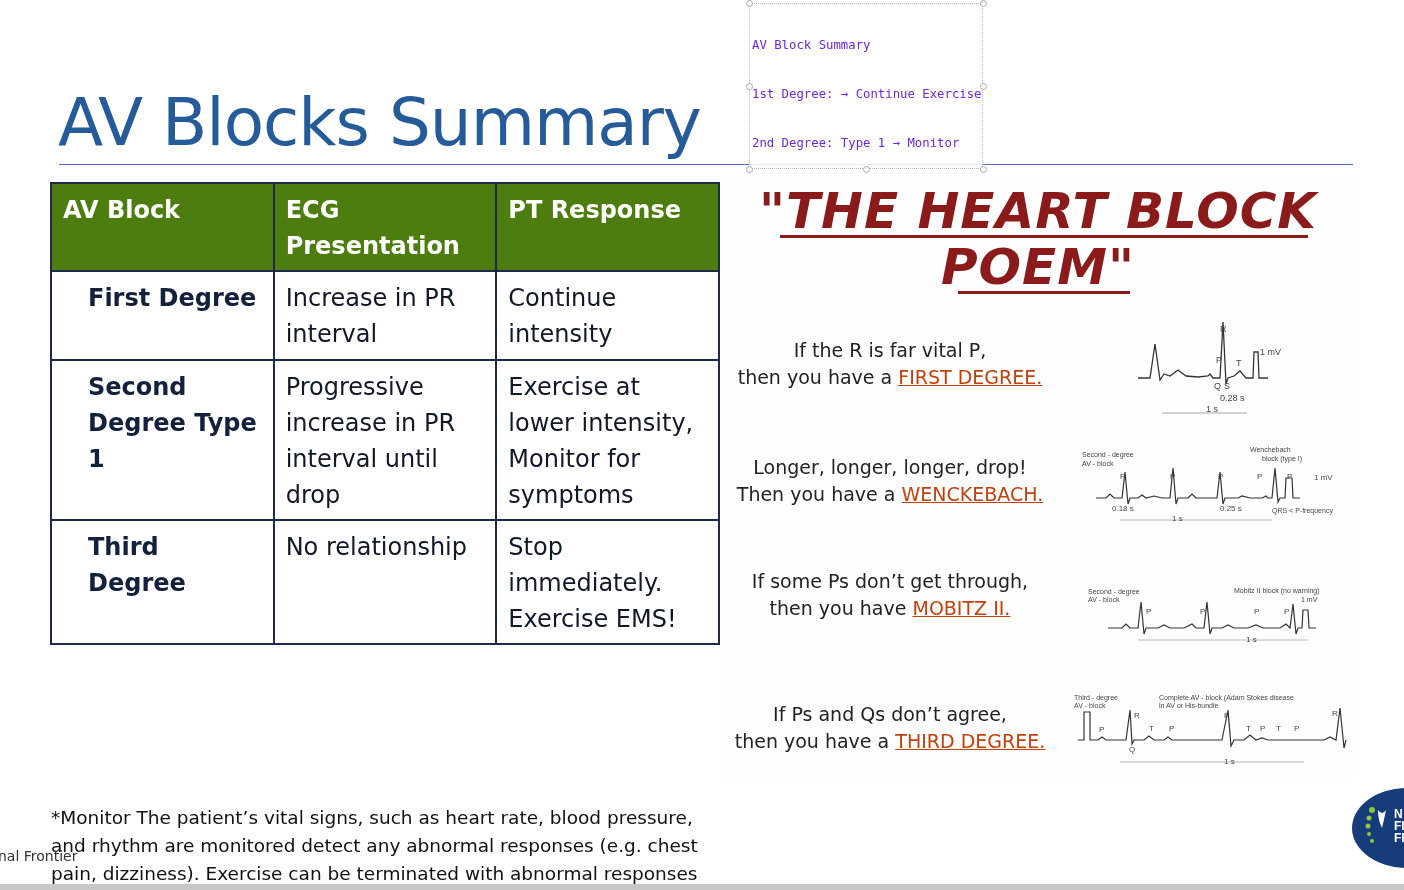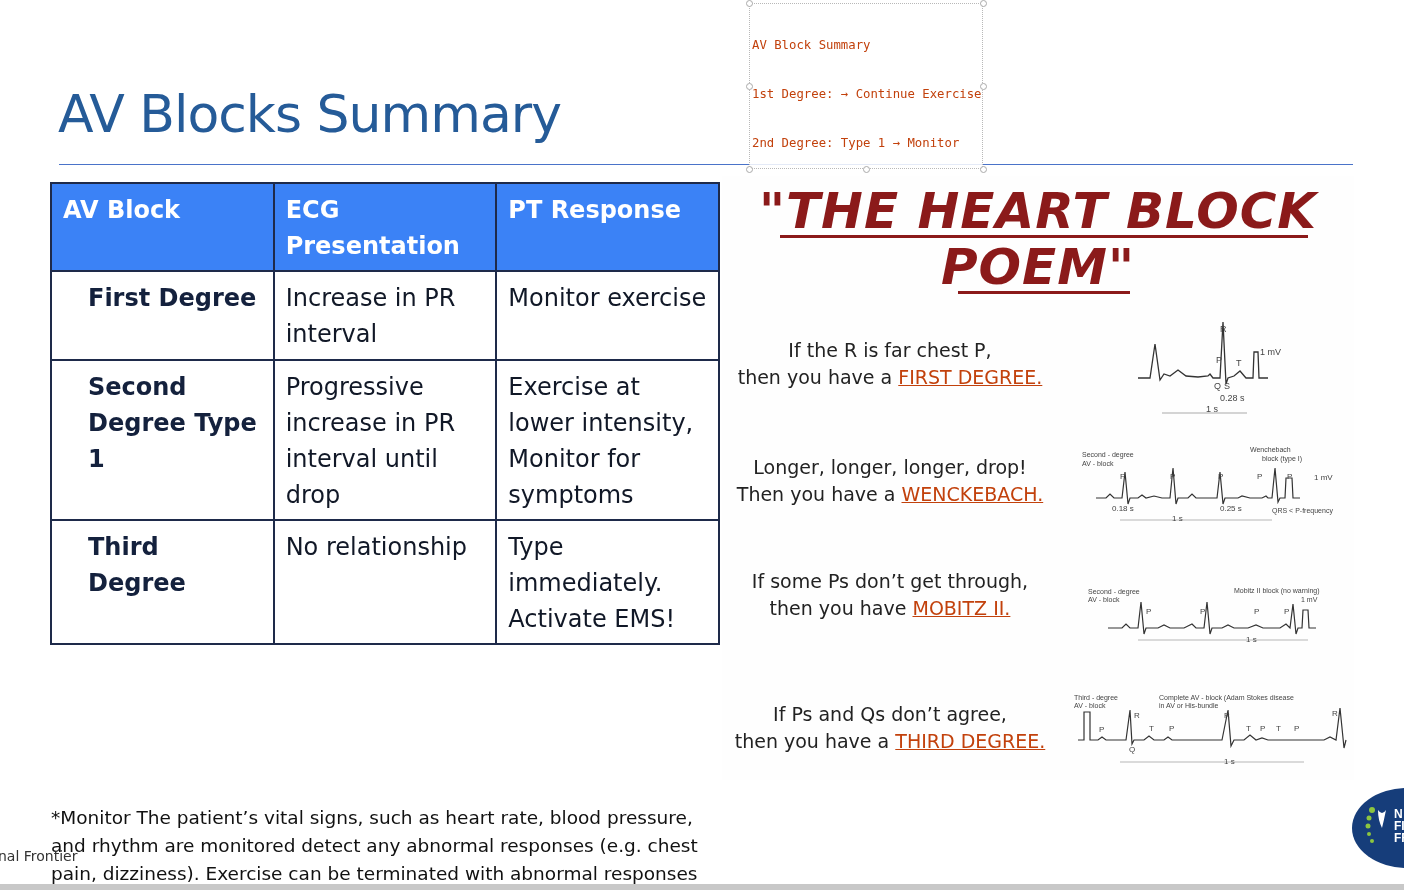--- a/index.html
+++ b/index.html
@@ -1,24 +1,24 @@
 <!DOCTYPE html>
 <html><head>
 <meta charset="utf-8">
 <style>
   html, body { margin:0; padding:0; }
   body { width:1404px; height:890px; position:relative; overflow:hidden; background:#ffffff; font-family:"Liberation Sans", sans-serif; }
-  .slide-title { position:absolute; left:58px; top:84px; font-size:52px; color:#255b98; font-family:"DejaVu Sans", sans-serif; font-weight:normal; letter-spacing:-1px; white-space:nowrap; }
+  .slide-title { position:absolute; left:58px; top:84px; font-size:66px; color:#255b98; font-family:"DejaVu Sans", sans-serif; font-weight:normal; letter-spacing:-1px; white-space:nowrap; }
   .title-rule { position:absolute; left:59px; top:164px; width:1294px; height:1px; background:#4a73c9; }
-  .notes-box { position:absolute; left:749px; top:3px; width:234px; height:166px; border:1px dotted #b8b8b8; font-family:"DejaVu Sans Mono", monospace; font-size:12.3px; line-height:16.2px; color:#c2410c; padding:1px 0 0 2px; box-sizing:border-box; background:rgba(255,255,255,0.85); white-space:pre-wrap; }
+  .notes-box { position:absolute; left:749px; top:3px; width:234px; height:166px; border:1px dotted #b8b8b8; font-family:"DejaVu Sans Mono", monospace; font-size:12.3px; line-height:16.2px; color:#6d28d9; padding:1px 0 0 2px; box-sizing:border-box; background:rgba(255,255,255,0.85); white-space:pre-wrap; }
   .notes-box .line { display:block; white-space:nowrap; }
   .handle { position:absolute; width:5px; height:5px; border:1px solid #aaa; border-radius:50%; background:#fff; }
   table.av { position:absolute; left:50px; top:182px; width:670px; border-collapse:collapse; font-family:"DejaVu Sans", sans-serif; font-size:24px; color:#111827; }
   table.av th, table.av td { border:2px solid #1e2a4a; vertical-align:top; text-align:left; padding:8px 10px 6px 11px; line-height:36px; }
-  table.av th { background:#3b82f6; color:#ffffff; font-weight:bold; height:72px; box-sizing:border-box; }
+  table.av th { background:#4d7c0f; color:#ffffff; font-weight:bold; height:72px; box-sizing:border-box; }
   table.av td.rowhead { font-weight:bold; color:#14213d;padding-left:36px; }
   .col1 { width:202px; } .col2 { width:202px;margin-top:42px; } .col3 { width:202px; }
   .footnote { position:absolute; left:51px; top:804px; width:680px; font-family:"DejaVu Sans", sans-serif; font-size:18.5px; line-height:28px; color:#111; }
   .org-text { position:absolute; left:-2px; top:848px; font-family:"DejaVu Sans", sans-serif; font-size:14px; color:#333; }
   .bottom-bar { position:absolute; left:0; top:884px; width:1404px; height:6px; background:#c8c8c8; }
   .poem-panel { position:absolute; left:722px; top:176px; width:632px; height:604px; background:#fefefe; }
   .poem-title { position:absolute; left:0; width:632px; text-align:center; font-family:"DejaVu Sans", sans-serif; font-weight:bold; font-style:italic; color:#8b1a1a; font-size:50px; letter-spacing:1px; }
   .poem-title.t1 { top:6px; }
   .poem-title.t2 { top:62px; }
   .poem-rule { position:absolute; height:3px; background:#8b1a1a; }
@@ -57,46 +57,46 @@
 <table class="av">
   <tbody>
       <tr>
     <th class="col1">AV Block</th>
     <th class="col2">ECG Presentation</th>
     <th class="col3">PT Response</th>
   </tr>
   <tr style="height:89px;">
     <td class="rowhead">First Degree</td>
     <td>Increase in PR interval</td>
-    <td>Monitor exercise</td>
+    <td>Continue intensity</td>
   </tr>
   <tr style="height:155px;">
     <td class="rowhead">Second Degree Type 1</td>
     <td>Progressive increase in PR interval until drop</td>
     <td>Exercise at lower intensity, Monitor for symptoms</td>
   </tr>
   <tr style="height:118px;">
     <td class="rowhead">Third Degree</td>
     <td>No relationship</td>
-    <td>Type immediately. Activate EMS!</td>
+    <td>Stop immediately. Exercise EMS!</td>
   </tr>
 </tbody>
   </table>
 
 <div class="footnote">*Monitor  The patient’s vital signs, such as heart rate, blood pressure, and rhythm are monitored detect any abnormal responses (e.g. chest pain, dizziness). Exercise can be terminated with abnormal responses</div>
 <div class="org-text">nal Frontier</div>
 
 <div class="poem-panel">
   <div class="poem-title t1">"THE HEART BLOCK</div>
   <div class="poem-rule" style="left:58px;top:59px;width:528px;"></div>
   <div class="poem-title t2">POEM"</div>
   <div class="poem-rule" style="left:236px;top:115px;width:172px;"></div>
 
   <div class="verse" style="left:-12px;top:161px;">
-    <div>If the R is far chest P,</div>
+    <div>If the R is far vital P,</div>
     <div><span>then you have a </span><span class="hl">FIRST DEGREE.</span></div>
   </div>
   <div class="verse" style="left:-12px;top:392px;">
     <div>If some Ps don’t get through,</div>
     <div><span>then you have </span><span class="hl">MOBITZ II.</span></div>
   </div>
   <div class="verse" style="left:-12px;top:278px;">
     <div>Longer, longer, longer, drop!</div>
     <div><span>Then you have a </span><span class="hl">WENCKEBACH.</span></div>
   </div>

